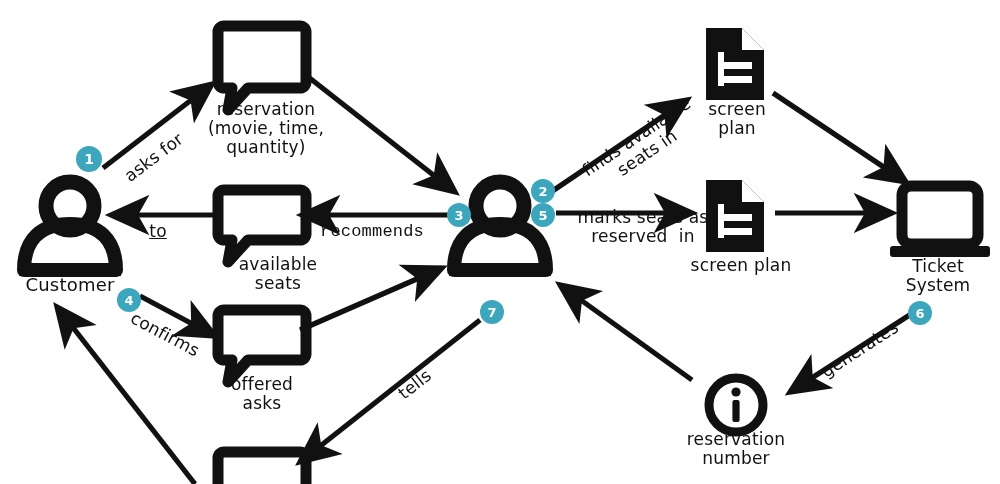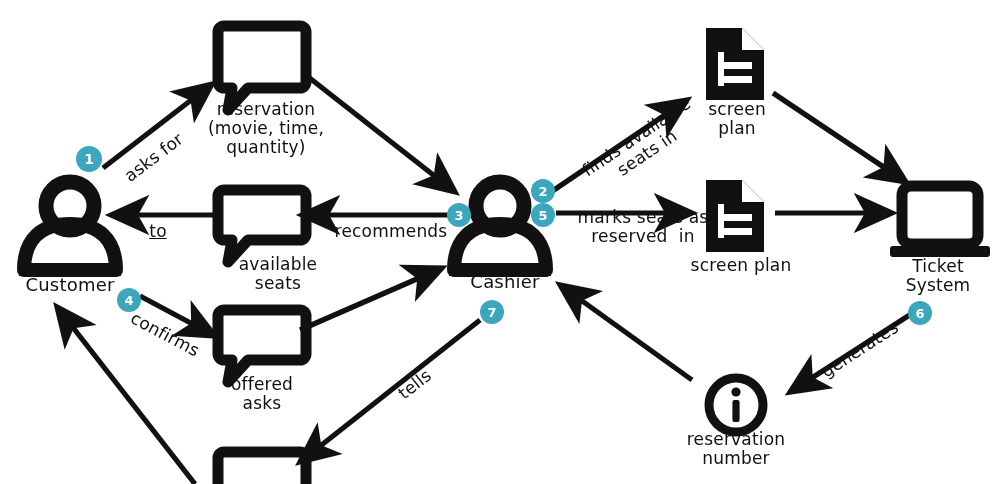--- a/index.html
+++ b/index.html
@@ -117,21 +117,20 @@
 
     <g transform="translate(706,375)">
       <circle cx="30" cy="30" r="27" fill="none" stroke="#111" stroke-width="9"></circle>
       <circle cx="30" cy="17" r="4.6" fill="#111"></circle>
       <rect x="26.4" y="25" width="7.2" height="22" rx="2" fill="#111"></rect>
     </g>
   </svg>
 
   <div class="lbl big" style="left:10px;top:275px;width:120px;">Customer</div>
 
-  <div class="lbl big" style="left:445px;top:272px;width:120px;">Cashier</div>
 
   <div class="lbl" style="left:682px;top:100px;width:110px;">screen
 plan</div>
 
   <div class="lbl" style="left:676px;top:256px;width:130px;">screen plan</div>
 
   <div class="lbl" style="left:886px;top:257px;width:104px;">Ticket
 System</div>
 
   <div class="lbl" style="left:656px;top:430px;width:160px;">reservation
@@ -144,21 +143,21 @@
   <div class="lbl" style="left:218px;top:255px;width:120px;">available
 seats</div>
 
   <div class="lbl" style="left:202px;top:375px;width:120px;">offered
 asks</div>
 
   <div class="lbl rot" style="left:104px;top:148px;width:100px;transform:rotate(-37deg);">asks for</div>
 
   <div class="lbl" style="left:133px;top:222px;width:50px;text-decoration:underline;">to</div>
 
-  <div class="lbl" style="left:321px;top:222px;width:140px;">recommends</div>
+  <div class="lbl" style="left:302px;top:222px;width:140px;font-family:Liberation Mono, monospace;">recommends</div>
 
   <div class="lbl rot" style="left:115px;top:325px;width:100px;transform:rotate(28deg);">confirms</div>
 
   <div class="lbl rot" style="left:562px;top:126px;width:160px;transform:rotate(-34deg);">finds available
 seats in</div>
 
   <div class="lbl" style="left:548px;top:208px;width:190px;">marks seats as
 reserved  in</div>
 
   <div class="lbl rot" style="left:800px;top:340px;width:120px;transform:rotate(-33deg);">generates</div>

